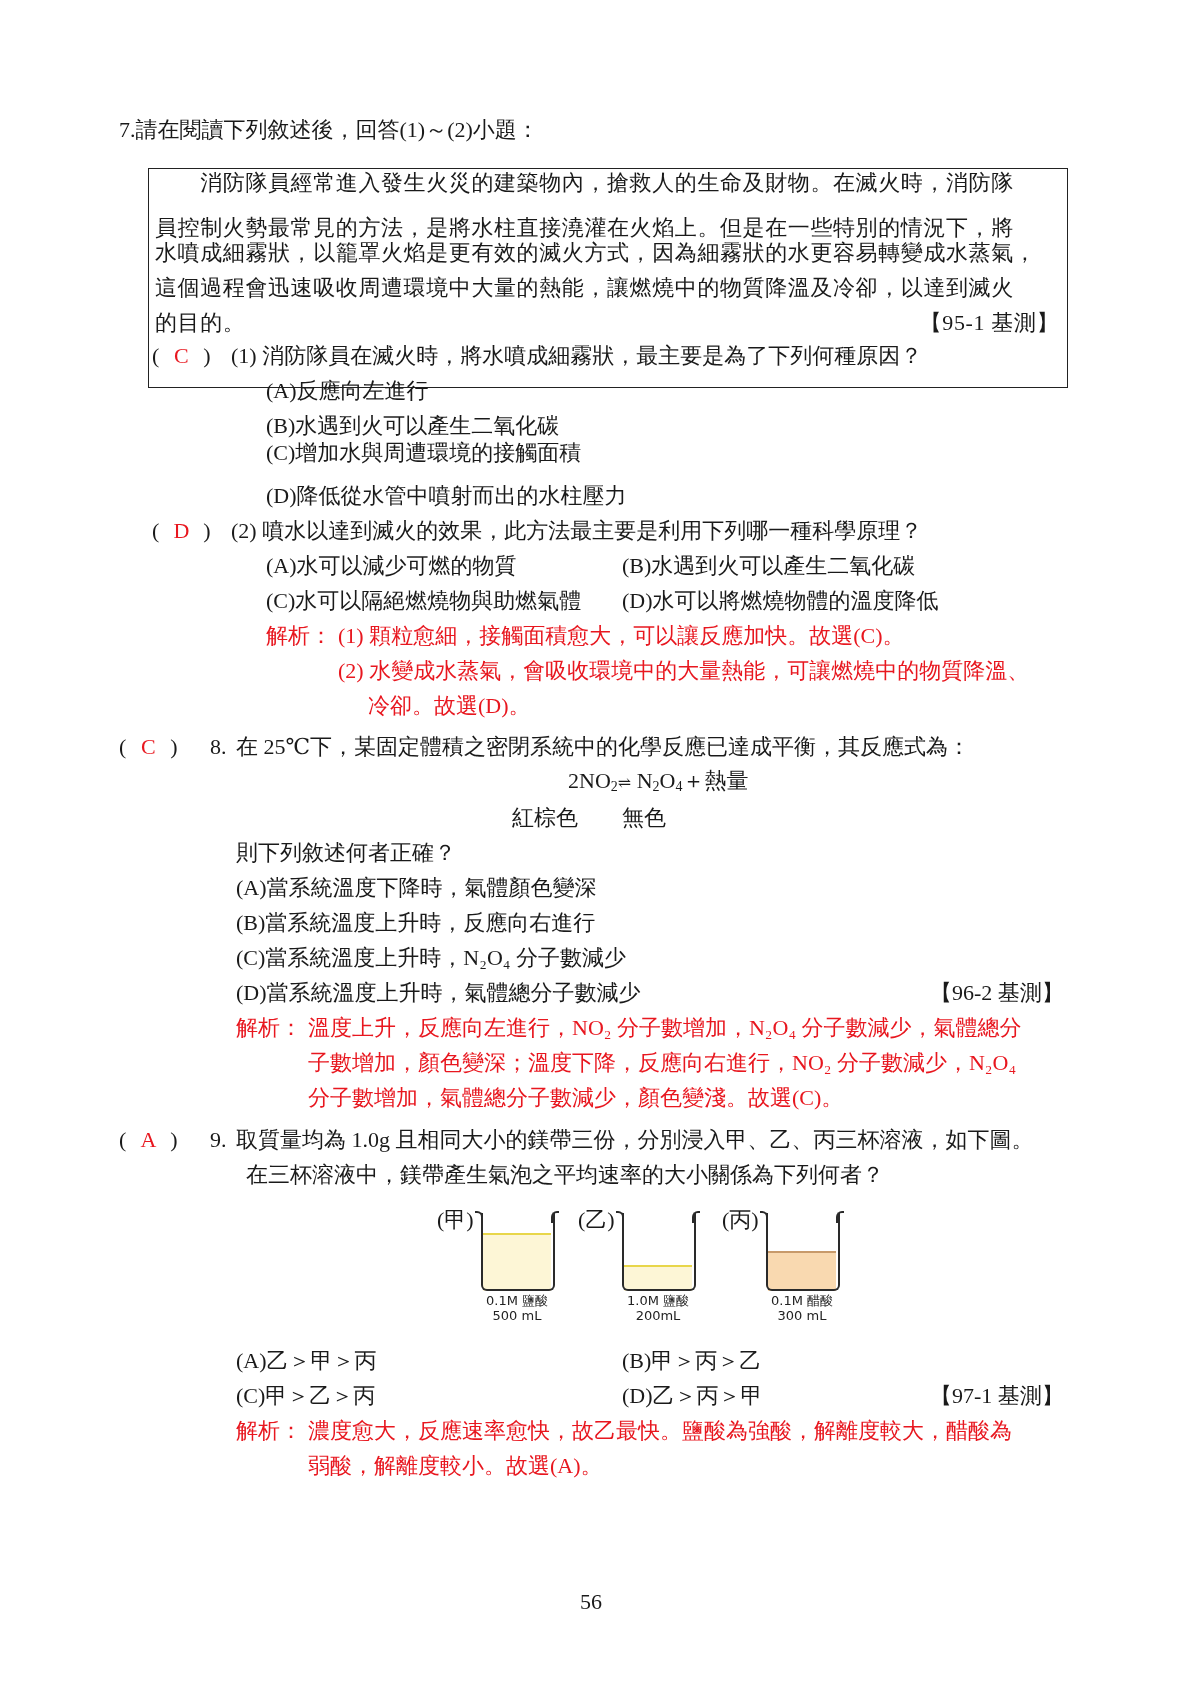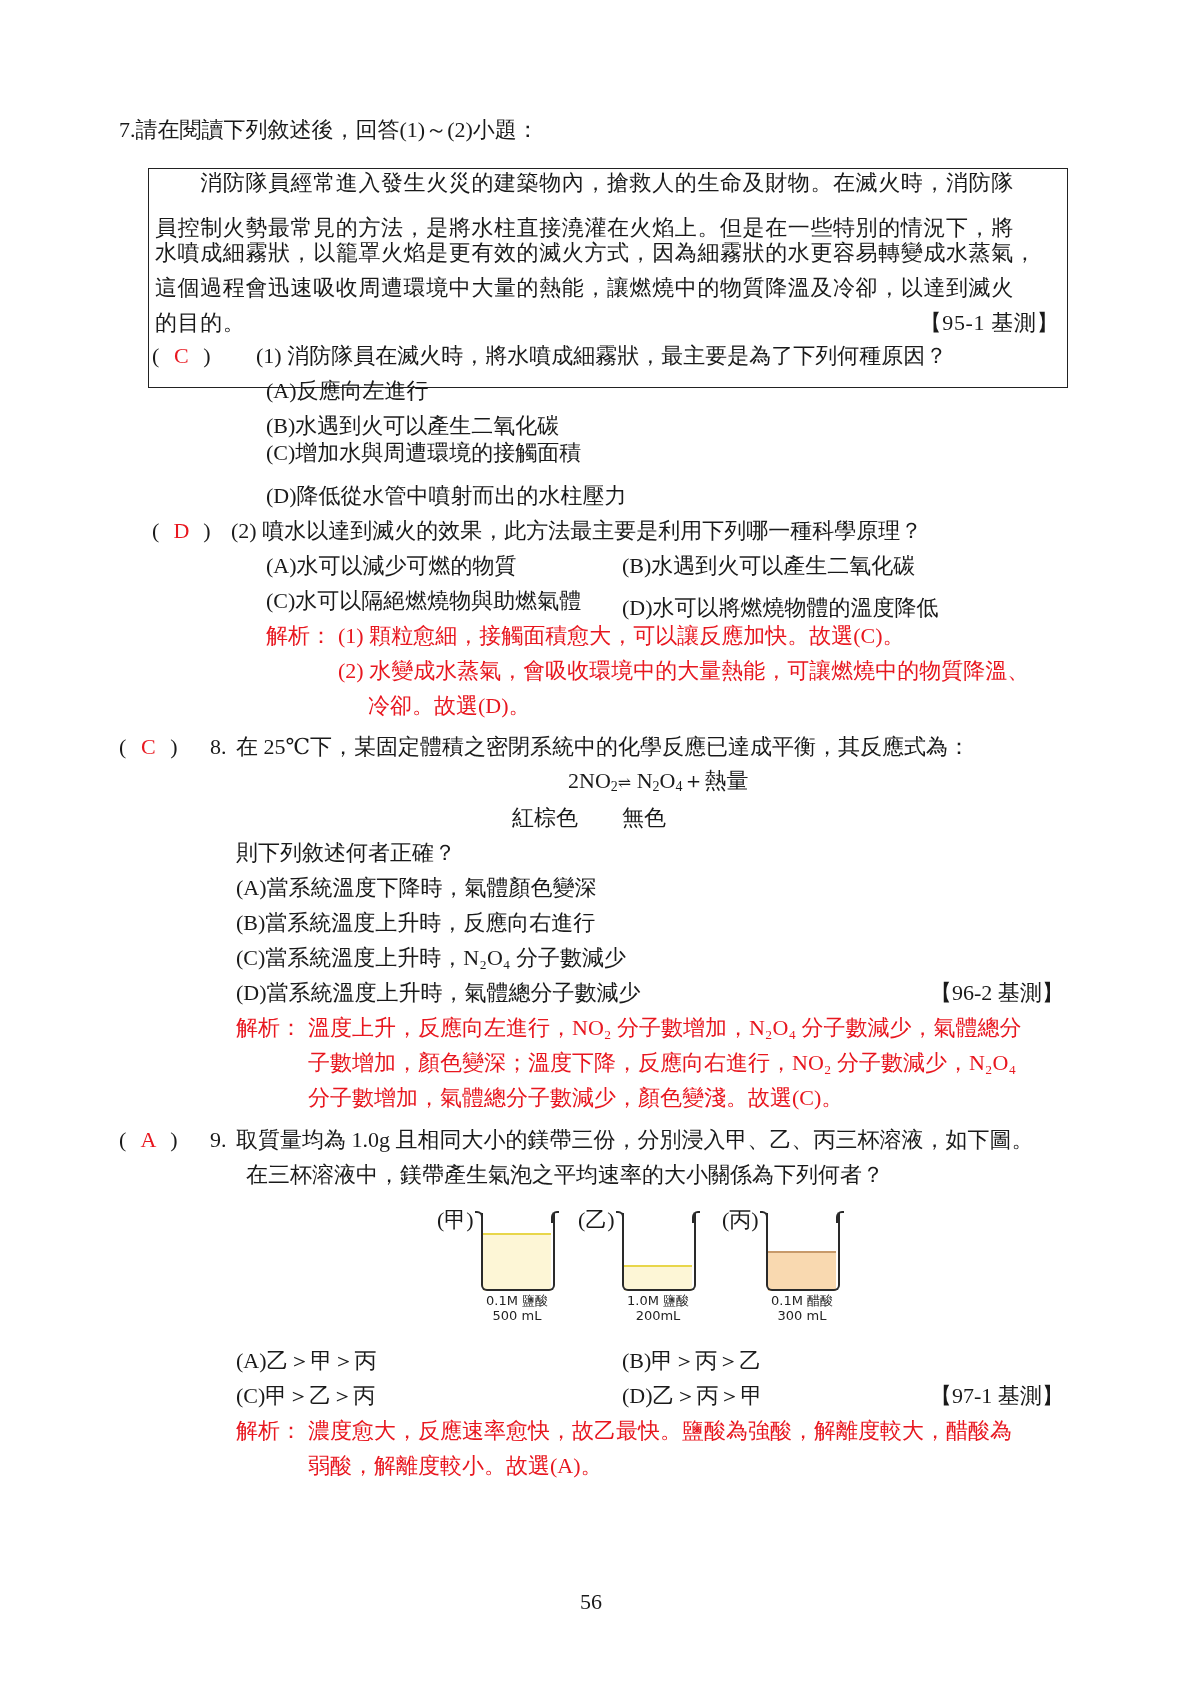--- a/index.html
+++ b/index.html
@@ -31,34 +31,34 @@
   <div class="line" style="top:32px;margin-top:10px;">員控制火勢最常見的方法，是將水柱直接澆灌在火焰上。但是在一些特別的情況下，將</div>
   <div class="line" style="top:67px;">水噴成細霧狀，以籠罩火焰是更有效的滅火方式，因為細霧狀的水更容易轉變成水蒸氣，</div>
   <div class="line" style="top:102px;">這個過程會迅速吸收周遭環境中大量的熱能，讓燃燒中的物質降溫及冷卻，以達到滅火</div>
   <div class="line" style="top:137px;">的目的。</div>
   <div class="line" style="top:137px; left:auto; right:8px;">【95-1 基測】</div>
 </div>
 
 <div class="abs t" style="left:152px; top:339px;">
   <span>(</span><span class="red" style="display:inline-block; width:44px; text-align:center;">C</span><span>)</span>
 </div>
-<div class="abs t" style="left:231px; top:339px;margin-left:25px;">(1) 消防隊員在滅火時，將水噴成細霧狀，最主要是為了下列何種原因？</div>
+<div class="abs t" style="left:231px; top:339px;">(1) 消防隊員在滅火時，將水噴成細霧狀，最主要是為了下列何種原因？</div>
 <div class="abs t" style="left:266px; top:374px;">(A)反應向左進行</div>
 <div class="abs t" style="left:266px; top:409px;">(B)水遇到火可以產生二氧化碳</div>
 <div class="abs t" style="left:266px; top:436px;">(C)增加水與周遭環境的接觸面積</div>
 <div class="abs t" style="left:266px; top:479px;">(D)降低從水管中噴射而出的水柱壓力</div>
 
 <div class="abs t" style="left:152px; top:514px;">
   <span>(</span><span class="red" style="display:inline-block; width:44px; text-align:center;">D</span><span>)</span>
 </div>
 <div class="abs t" style="left:231px; top:514px;">(2) 噴水以達到滅火的效果，此方法最主要是利用下列哪一種科學原理？</div>
 <div class="abs t" style="left:266px; top:549px;">(A)水可以減少可燃的物質</div>
 <div class="abs t" style="left:622px; top:549px;">(B)水遇到火可以產生二氧化碳</div>
 <div class="abs t" style="left:266px; top:584px;">(C)水可以隔絕燃燒物與助燃氣體</div>
-<div class="abs t" style="left:622px; top:584px;margin-top:7px;">(D)水可以將燃燒物體的溫度降低</div>
+<div class="abs t" style="left:622px; top:584px;">(D)水可以將燃燒物體的溫度降低</div>
 
 <div class="abs t red" style="left:266px; top:619px;">解析：</div>
 <div class="abs t red" style="left:338px; top:619px;">(1) 顆粒愈細，接觸面積愈大，可以讓反應加快。故選(C)。</div>
 <div class="abs t red" style="left:338px; top:654px;">(2) 水變成水蒸氣，會吸收環境中的大量熱能，可讓燃燒中的物質降溫、</div>
 <div class="abs t red" style="left:368px; top:689px;">冷卻。故選(D)。</div>
 
 <div class="abs t" style="left:119px; top:730px;">
   <span>(</span><span class="red" style="display:inline-block; width:44px; text-align:center;">C</span><span>)</span>
 </div>
 <div class="abs t" style="left:210px; top:730px;">8.</div>

